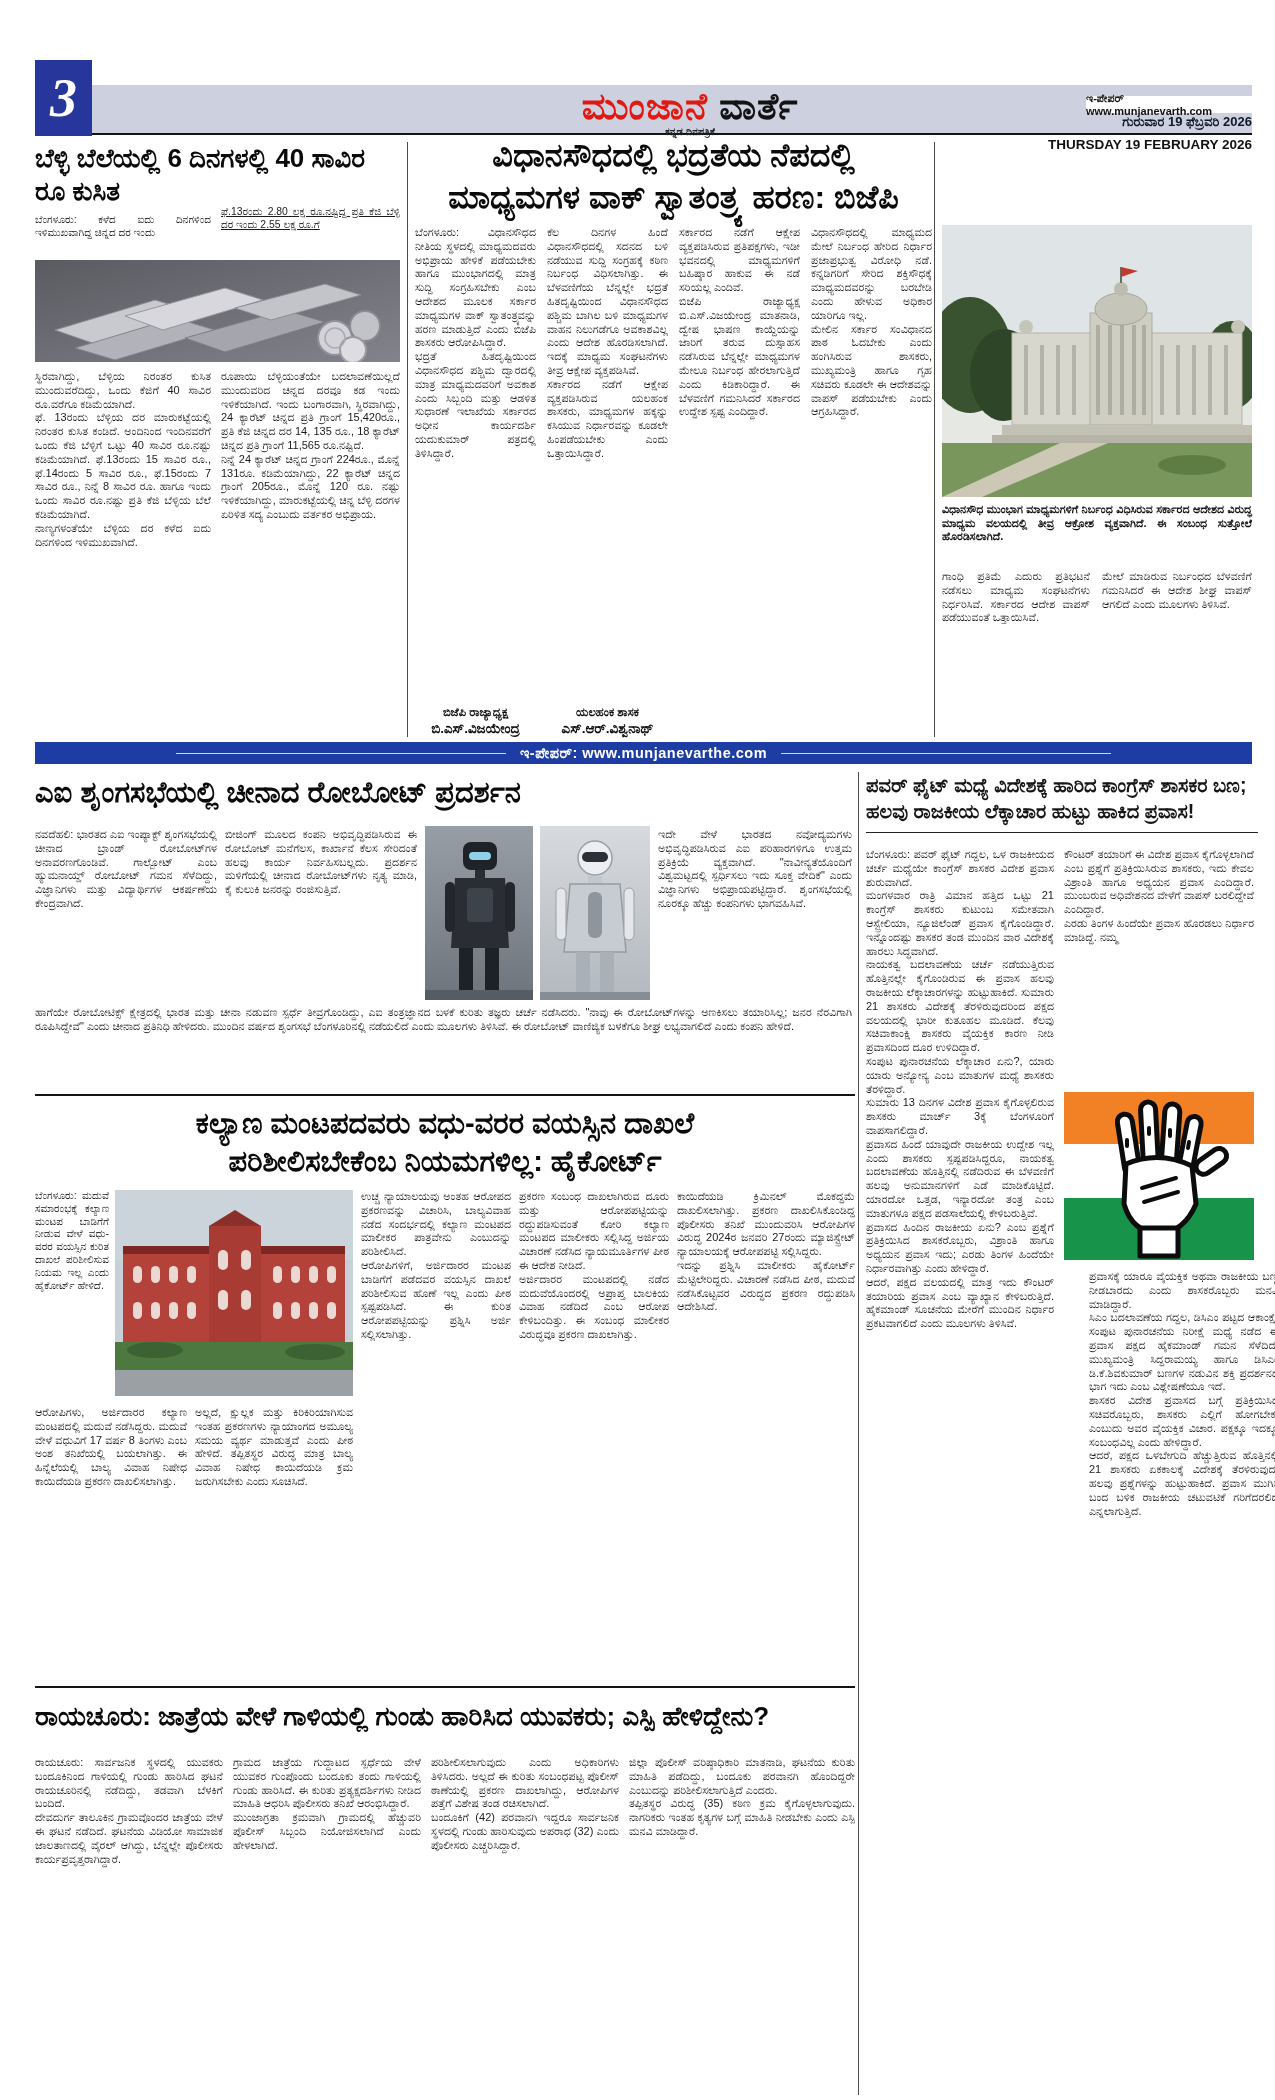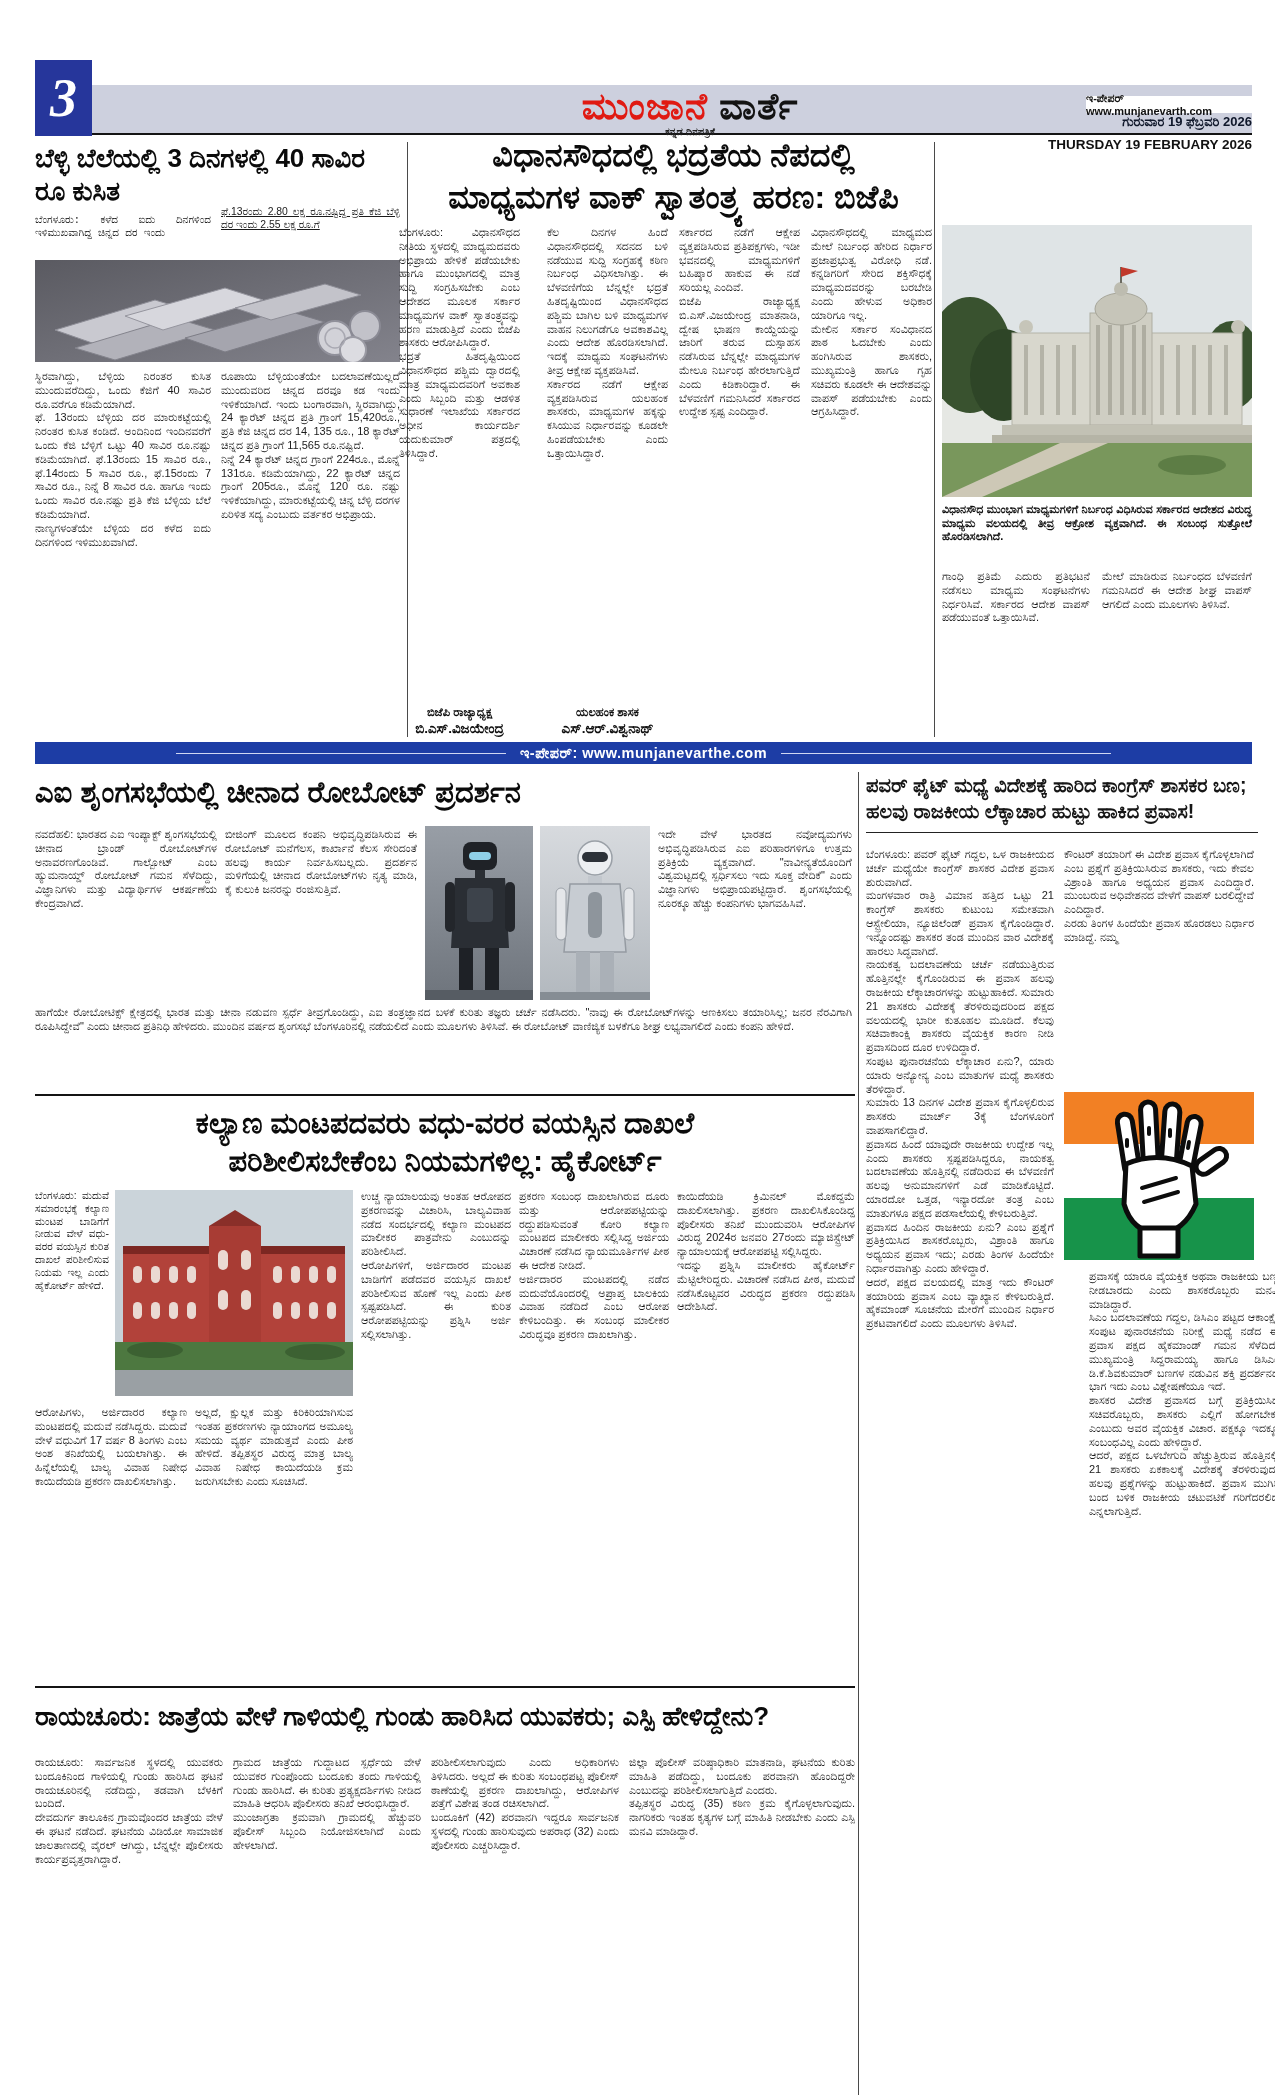--- a/index.html
+++ b/index.html
@@ -41,22 +41,22 @@
   <div class="abs" id="headerband" style="left:35px;top:85px;width:1217px;height:48px;"></div>
   <div class="abs" id="pagenum" style="left:35px;top:60px;width:57px;height:76px;">3</div>
   <div class="abs" id="masthead" style="left:480px;top:88px;width:420px;">
     <div class="m-main"><span class="red">ಮುಂಜಾನೆ</span> <span class="blk">ವಾರ್ತೆ</span></div>
     <div class="m-sub">ಕನ್ನಡ ದಿನಪತ್ರಿಕೆ</div>
   </div>
   <div class="abs" id="epaperbox" style="left:1086px;top:96px;width:166px;height:17px;">ಇ-ಪೇಪರ್ www.munjanevarth.com</div>
   <div class="abs hdr-right" style="left:1000px;top:114px;width:252px;font-size:13px;">ಗುರುವಾರ 19 ಫೆಬ್ರವರಿ 2026</div>
   <div class="abs hdr-right" style="left:1000px;top:137px;width:252px;font-size:13.5px;color:#111;">THURSDAY 19 FEBRUARY 2026</div>
 
-  <div class="abs hl" style="left:35px;top:142px;width:365px;font-size:26px;line-height:33px;">ಬೆಳ್ಳಿ ಬೆಲೆಯಲ್ಲಿ 3 ದಿನಗಳಲ್ಲಿ 40 ಸಾವಿರ ರೂ ಕುಸಿತ</div>
-  <div class="abs bt bt-sm" style="left:35px;top:214px;width:176px;height:44px;font-family:Liberation Mono, monospace;">ಬೆಂಗಳೂರು: ಕಳೆದ ಐದು ದಿನಗಳಿಂದ ಇಳಿಮುಖವಾಗಿದ್ದ ಚಿನ್ನದ ದರ ಇಂದು</div>
+  <div class="abs hl" style="left:35px;top:142px;width:365px;font-size:26px;line-height:33px;">ಬೆಳ್ಳಿ ಬೆಲೆಯಲ್ಲಿ 6 ದಿನಗಳಲ್ಲಿ 40 ಸಾವಿರ ರೂ ಕುಸಿತ</div>
+  <div class="abs bt bt-sm" style="left:35px;top:214px;width:176px;height:44px;">ಬೆಂಗಳೂರು: ಕಳೆದ ಐದು ದಿನಗಳಿಂದ ಇಳಿಮುಖವಾಗಿದ್ದ ಚಿನ್ನದ ದರ ಇಂದು</div>
   <div class="abs bt bt-sm" style="left:221px;top:206px;width:179px;height:44px;text-decoration:underline;">ಫೆ.13ರಂದು 2.80 ಲಕ್ಷ ರೂ.ನಷ್ಟಿದ್ದ ಪ್ರತಿ ಕೆಜಿ ಬೆಳ್ಳಿ ದರ ಇಂದು 2.55 ಲಕ್ಷ ರೂ.ಗೆ</div>
   <div class="abs photo" style="left:35px;top:260px;width:365px;height:102px;">
     <svg width="365" height="102" viewBox="0 0 365 102" xmlns="http://www.w3.org/2000/svg">
       <defs>
           <linearGradient id="sbg" x1="0" y1="0" x2="1" y2="1">
             <stop offset="0" stop-color="#5a5a61"></stop>
             <stop offset="1" stop-color="#83838c"></stop>
           </linearGradient>
         </defs>
       <rect width="365" height="102" fill="url(#sbg)"></rect>
@@ -76,21 +76,21 @@
 ನಾಣ್ಯಗಳಂತೆಯೇ ಬೆಳ್ಳಿಯ ದರ ಕಳೆದ ಐದು ದಿನಗಳಿಂದ ಇಳಿಮುಖವಾಗಿದೆ.</div>
   <div class="abs bt" style="left:221px;top:370px;width:179px;height:366px;">ರೂಪಾಯಿ ಬೆಳ್ಳಿಯಂತೆಯೇ ಬದಲಾವಣೆಯಿಲ್ಲದೆ ಮುಂದುವರಿದ ಚಿನ್ನದ ದರವೂ ಕಡ ಇಂದು ಇಳಿಕೆಯಾಗಿದೆ. ಇಂದು ಬಂಗಾರವಾಗಿ, ಸ್ಥಿರವಾಗಿದ್ದು, 24 ಕ್ಯಾರೆಟ್ ಚಿನ್ನದ ಪ್ರತಿ ಗ್ರಾಂಗೆ 15,420ರೂ., ಪ್ರತಿ ಕೆಜಿ ಚಿನ್ನದ ದರ 14, 135 ರೂ., 18 ಕ್ಯಾರೆಟ್ ಚಿನ್ನದ ಪ್ರತಿ ಗ್ರಾಂಗೆ 11,565 ರೂ.ನಷ್ಟಿದೆ.
 ನಿನ್ನೆ 24 ಕ್ಯಾರೆಟ್ ಚಿನ್ನದ ಗ್ರಾಂಗೆ 224ರೂ., ಮೊನ್ನೆ 131ರೂ. ಕಡಿಮೆಯಾಗಿದ್ದು, 22 ಕ್ಯಾರೆಟ್ ಚಿನ್ನದ ಗ್ರಾಂಗೆ 205ರೂ., ಮೊನ್ನೆ 120 ರೂ. ನಷ್ಟು ಇಳಿಕೆಯಾಗಿದ್ದು, ಮಾರುಕಟ್ಟೆಯಲ್ಲಿ ಚಿನ್ನ ಬೆಳ್ಳಿ ದರಗಳ ಏರಿಳಿತ ಸದ್ಯ ಎಂಬುದು ವರ್ತಕರ ಅಭಿಪ್ರಾಯ.</div>
 
   <div class="abs vrule" style="left:407px;top:142px;height:595px;"></div>
 
   <div class="abs hl" style="left:415px;top:134px;width:517px;text-align:center;font-size:32px;line-height:42px;">
     <div>ವಿಧಾನಸೌಧದಲ್ಲಿ ಭದ್ರತೆಯ ನೆಪದಲ್ಲಿ</div>
     <div>ಮಾಧ್ಯಮಗಳ ವಾಕ್ ಸ್ವಾತಂತ್ರ್ಯ ಹರಣ: ಬಿಜೆಪಿ</div>
   </div>
-  <div class="abs col-flex" style="left:399px;top:226px;width:121px;height:511px;gap:28px;">
+  <div class="abs col-flex" style="left:415px;top:226px;width:121px;height:511px;gap:28px;">
     <div class="bt" style="flex:1;">ಬೆಂಗಳೂರು: ವಿಧಾನಸೌಧದ ನೀತಿಯ ಸ್ಥಳದಲ್ಲಿ ಮಾಧ್ಯಮದವರು ಅಭಿಪ್ರಾಯ ಹೇಳಿಕೆ ಪಡೆಯಬೇಕು ಹಾಗೂ ಮುಂಭಾಗದಲ್ಲಿ ಮಾತ್ರ ಸುದ್ದಿ ಸಂಗ್ರಹಿಸಬೇಕು ಎಂಬ ಆದೇಶದ ಮೂಲಕ ಸರ್ಕಾರ ಮಾಧ್ಯಮಗಳ ವಾಕ್ ಸ್ವಾತಂತ್ರ್ಯವನ್ನು ಹರಣ ಮಾಡುತ್ತಿದೆ ಎಂದು ಬಿಜೆಪಿ ಶಾಸಕರು ಆರೋಪಿಸಿದ್ದಾರೆ.
 ಭದ್ರತೆ ಹಿತದೃಷ್ಟಿಯಿಂದ ವಿಧಾನಸೌಧದ ಪಶ್ಚಿಮ ದ್ವಾರದಲ್ಲಿ ಮಾತ್ರ ಮಾಧ್ಯಮದವರಿಗೆ ಅವಕಾಶ ಎಂದು ಸಿಬ್ಬಂದಿ ಮತ್ತು ಆಡಳಿತ ಸುಧಾರಣೆ ಇಲಾಖೆಯ ಸರ್ಕಾರದ ಅಧೀನ ಕಾರ್ಯದರ್ಶಿ ಯದುಕುಮಾರ್ ಪತ್ರದಲ್ಲಿ ತಿಳಿಸಿದ್ದಾರೆ.</div>
     <div class="byline" style="padding-top:6px;">
       <span class="role">ಬಿಜೆಪಿ ರಾಜ್ಯಾಧ್ಯಕ್ಷ</span>
       <span class="name">ಬಿ.ಎಸ್.ವಿಜಯೇಂದ್ರ</span>
     </div>
   </div>
   <div class="abs col-flex" style="left:547px;top:226px;width:121px;height:511px;">
     <div class="bt" style="flex:1;">ಕೆಲ ದಿನಗಳ ಹಿಂದೆ ವಿಧಾನಸೌಧದಲ್ಲಿ ಸದನದ ಬಳಿ ನಡೆಯುವ ಸುದ್ದಿ ಸಂಗ್ರಹಕ್ಕೆ ಕಠಿಣ ನಿರ್ಬಂಧ ವಿಧಿಸಲಾಗಿತ್ತು. ಈ ಬೆಳವಣಿಗೆಯ ಬೆನ್ನಲ್ಲೇ ಭದ್ರತೆ ಹಿತದೃಷ್ಟಿಯಿಂದ ವಿಧಾನಸೌಧದ ಪಶ್ಚಿಮ ಬಾಗಿಲ ಬಳಿ ಮಾಧ್ಯಮಗಳ ವಾಹನ ನಿಲುಗಡೆಗೂ ಅವಕಾಶವಿಲ್ಲ ಎಂದು ಆದೇಶ ಹೊರಡಿಸಲಾಗಿದೆ. ಇದಕ್ಕೆ ಮಾಧ್ಯಮ ಸಂಘಟನೆಗಳು ತೀವ್ರ ಆಕ್ಷೇಪ ವ್ಯಕ್ತಪಡಿಸಿವೆ.
 ಸರ್ಕಾರದ ನಡೆಗೆ ಆಕ್ಷೇಪ ವ್ಯಕ್ತಪಡಿಸಿರುವ ಯಲಹಂಕ ಶಾಸಕರು, ಮಾಧ್ಯಮಗಳ ಹಕ್ಕನ್ನು ಕಸಿಯುವ ನಿರ್ಧಾರವನ್ನು ಕೂಡಲೇ ಹಿಂಪಡೆಯಬೇಕು ಎಂದು ಒತ್ತಾಯಿಸಿದ್ದಾರೆ.</div>

